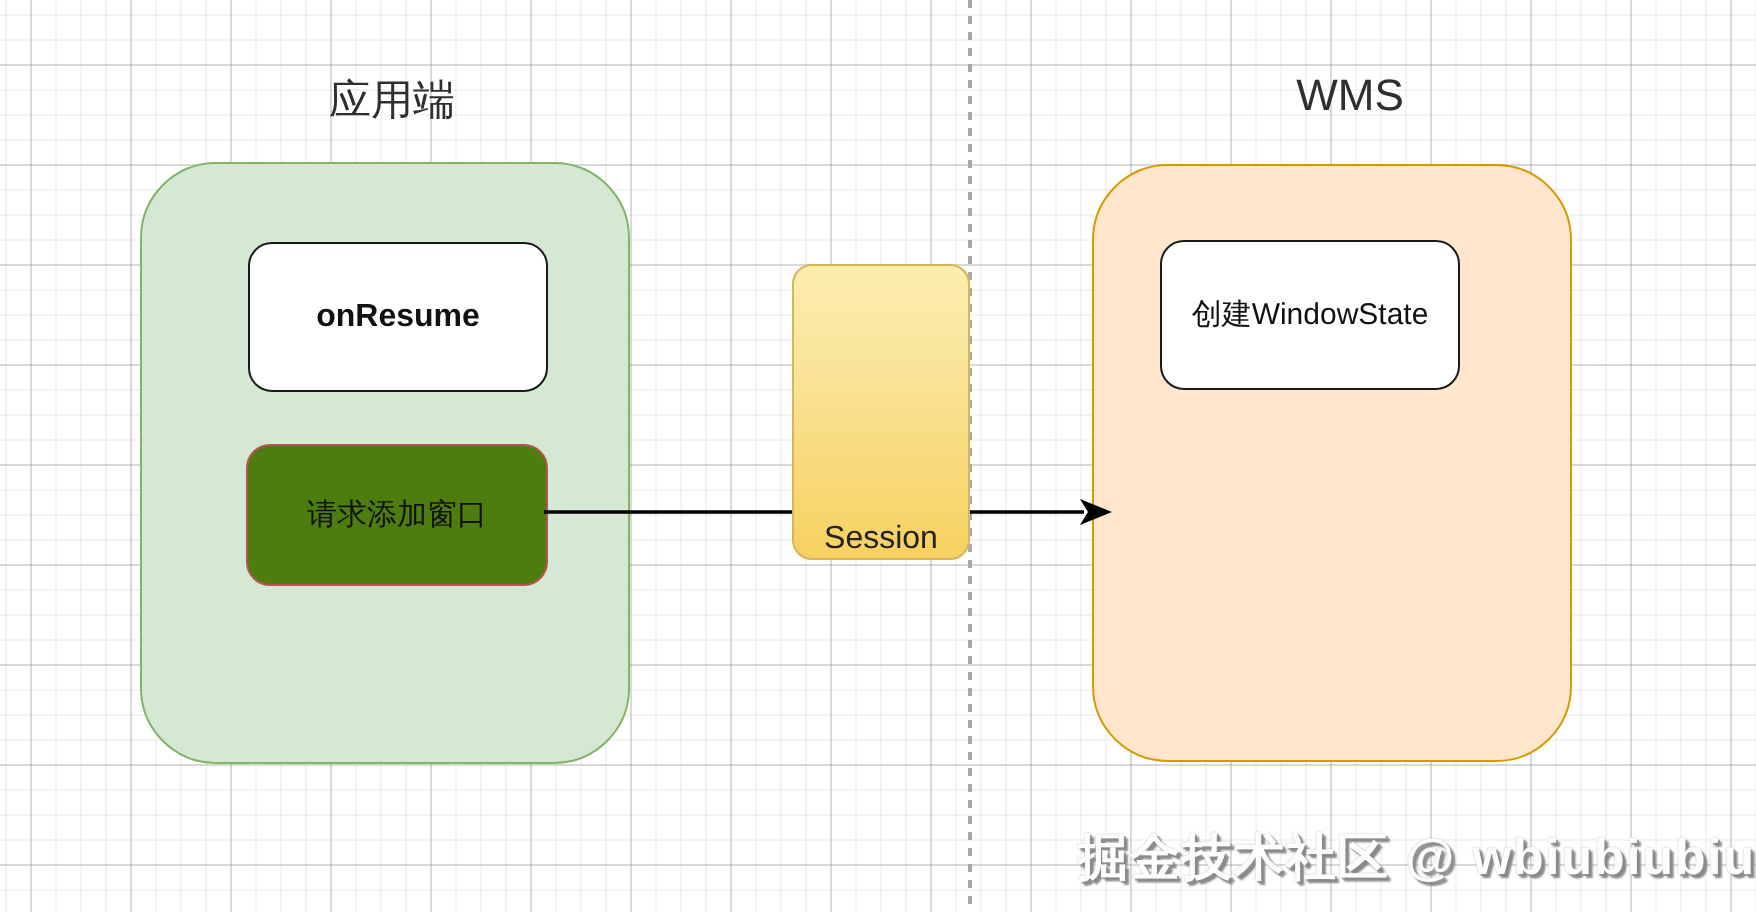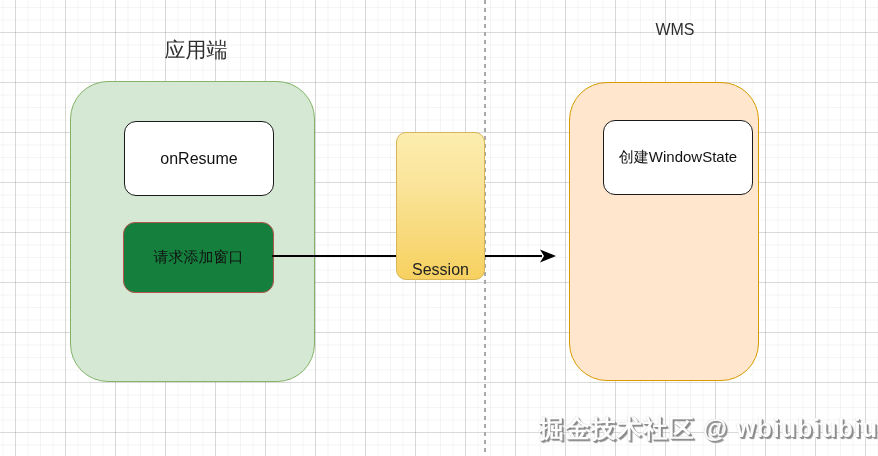--- a/index.html
+++ b/index.html
@@ -22,55 +22,55 @@
     background-position: 15px 32px, 15px 32px, 2.5px 7px, 2.5px 7px;
   }
   .section-title {
     position: absolute;
     color: #2f2f2f;
     text-align: center;
     white-space: nowrap;
     font-weight: 400;
   }
   .title-left { left: 126px; top: 36px; width: 140px; font-size: 21px; }
-  .title-right { left: 605px; top: 21px; width: 140px; font-size: 16px; }
+  .title-right { left: 605px; top: 35px; width: 140px; font-size: 22px; }
 
   .container {
     position: absolute;
     border-radius: 38px;
   }
   .container-green {
     left: 70px; top: 81px; width: 245px; height: 301px;
     background: #d5e8d4;
     border: 1.6px solid #82b366;
   }
   .container-orange {
-    left: 569px; top: 82px; width: 190px; height: 299px;
+    left: 546px; top: 82px; width: 240px; height: 299px;
     background: #ffe6cc;
     border: 1.6px solid #d79b00;
     text-decoration: underline;
   }
 
   .node {
     position: absolute;
     display: flex;
     align-items: center;
     justify-content: center;
     border-radius: 12px;
     font-size: 15px;
     color: #111111;
     text-align: center;
   }
   .node-white {
     background: #ffffff;
     border: 1.6px solid #1a1a1a;
   }
-  .node-onresume   { left: 53px;  top: 39px;  width: 150px; height: 75px; font-size: 16px; }
+  .node-onresume   { left: 53px;  top: 39px;  width: 150px; height: 75px; font-size: 16px; font-weight: bold; }
   .node-request    { left: 52px;  top: 140px; width: 151px; height: 71px;
-                     background: #15803d; border: 1.6px solid #b85450; }
+                     background: #4d7c0f; border: 1.6px solid #b85450; }
   .node-create     { left: 33px;  top: 37px;  width: 150px; height: 75px; }
   .node-mount      { left: 37px;  top: 201px; width: 150px; height: 72px; }
 
   .session-node {
     position: absolute;
     left: 396px; top: 132px; width: 89px; height: 148px;
     background: linear-gradient(180deg, #fcedae 0%, #fae49a 35%, #f7d160 100%);
     border: 1.4px solid #d6b656;
     border-radius: 10px;
     display: flex;

